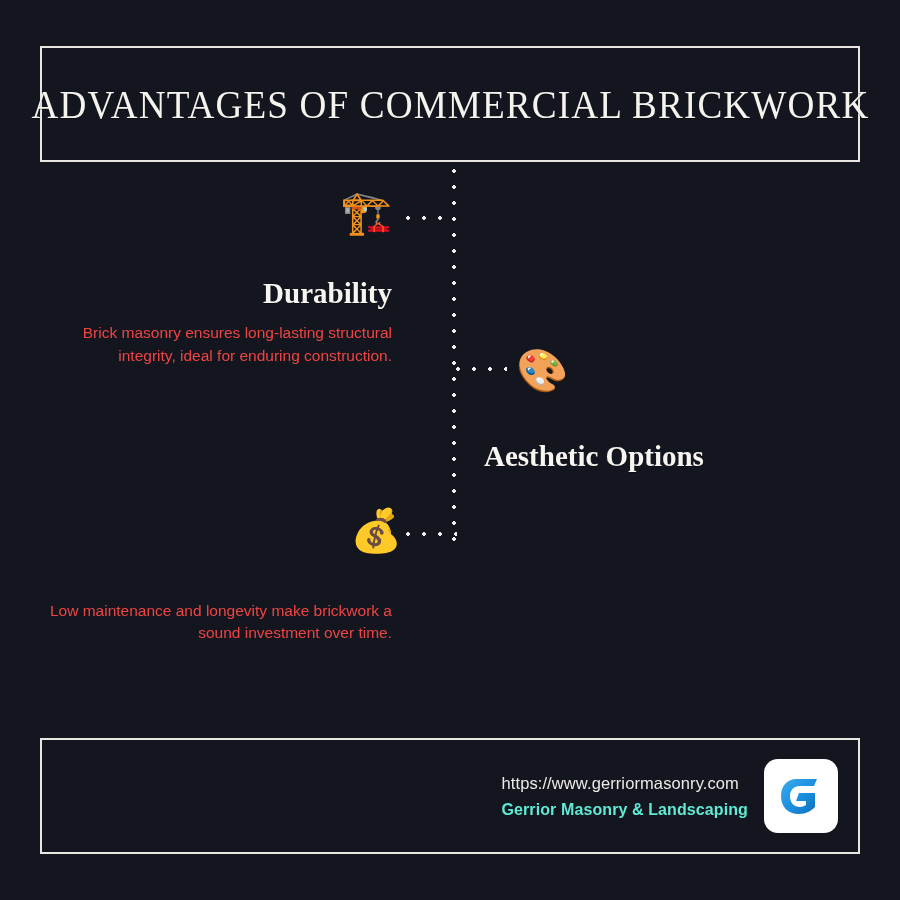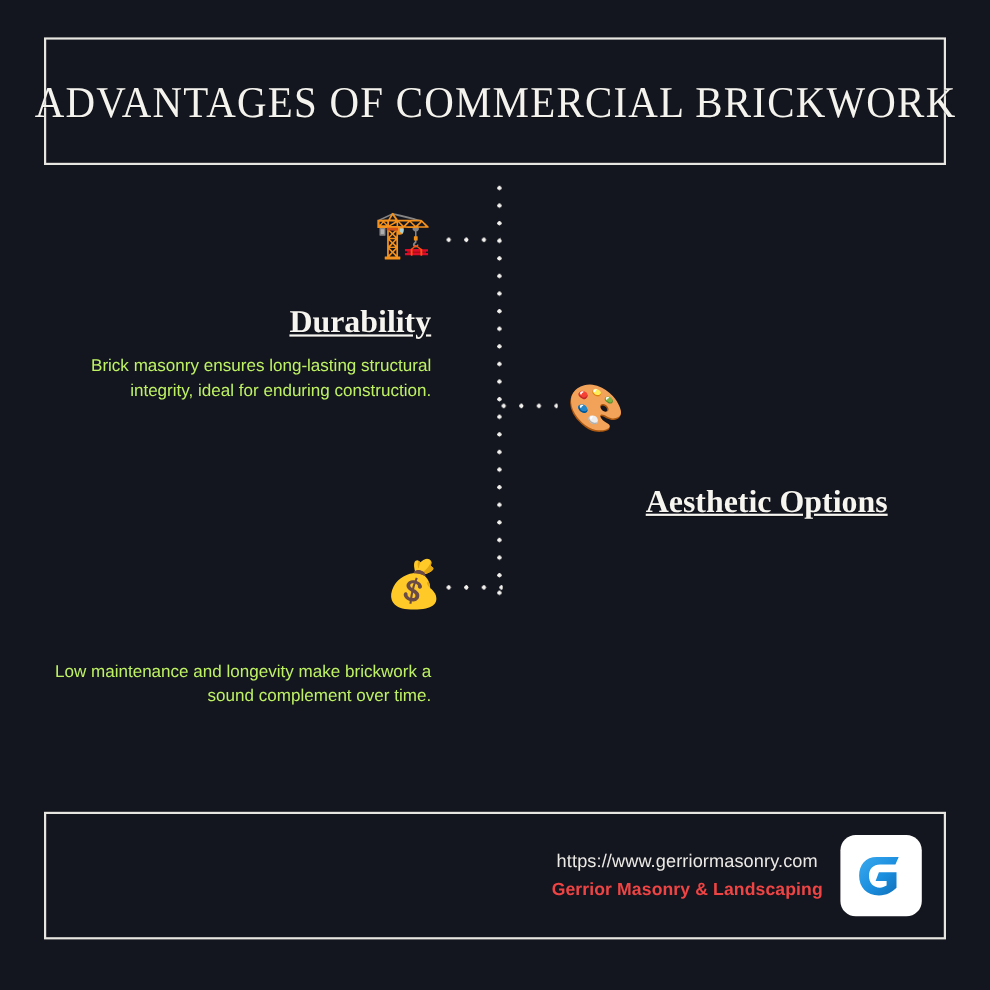--- a/index.html
+++ b/index.html
@@ -22,21 +22,21 @@
     top: 0;
     width: 900px;
     height: 900px;
     background: #14161f;
   }
 
   
   .header-box {
     position: absolute;
     left: 40px;
-    top: 34px;
+    top: 46px;
     width: 820px;
     height: 116px;
     border: 2px solid #e8e6e1;
     box-sizing: border-box;
     display: flex;
     align-items: center;
     justify-content: center;
   }
   .header-title {
     font-family: "Liberation Serif", "DejaVu Serif", serif;
@@ -87,41 +87,40 @@
   .block { position: absolute; }
 
   .block-heading {
     font-family: "Liberation Serif", "DejaVu Serif", serif;
     font-size: 29px;
     color: #f7f5f0;
     margin: 0 0 14px 0;
     line-height: 1.05;
     white-space: nowrap;
     text-shadow: 0 1px 0 rgba(0,0,0,0.35);
-    text-decoration: underline;
   }
   .block-body {
     font-family: "Liberation Sans", sans-serif;
     font-size: 15.5px;
     line-height: 1.45;
-    color: #bef264;
+    color: #ef4444;
     margin: 0;
   }
 
   .block-durability {
     left: 40px;
     top: 278px;
     width: 352px;
     text-align: right;
   }
   .block-aesthetic {
-    left: 524px;
+    left: 484px;
     top: 441px;
     width: 346px;
-    text-align: center;
+    text-align: left;
   }
   .block-cost {
     left: 40px;
     top: 600px;
     width: 352px;
     text-align: right;
   }
 
   
   .footer-box {
@@ -138,36 +137,36 @@
     right: 20px;
     top: 0;
     height: 100%;
     display: flex;
     align-items: center;
     gap: 16px;
   }
   .footer-text {
     display: flex;
     flex-direction: column;
-    align-items: center;
+    align-items: flex-start;
     justify-content: center;
     gap: 8px;
   }
   .footer-url {
     font-family: "Liberation Sans", sans-serif;
     font-size: 16.5px;
     color: #eceae6;
     letter-spacing: 0.1px;
     white-space: nowrap;
   }
   .footer-brand {
     font-family: "Liberation Sans", sans-serif;
     font-size: 16px;
     font-weight: bold;
-    color: #ef4444;
+    color: #5eead4;
     letter-spacing: 0.1px;
     white-space: nowrap;
   }
   .footer-logo {
     width: 74px;
     height: 74px;
     border-radius: 14px;
     background: #ffffff;
     display: flex;
     align-items: center;
@@ -197,21 +196,21 @@
   <div class="block block-durability">
     <h2 class="block-heading">Durability</h2>
     <p class="block-body">Brick masonry ensures long-lasting structural integrity, ideal for enduring construction.</p>
   </div>
 
   <div class="block block-aesthetic">
     <h2 class="block-heading">Aesthetic Options</h2>
   </div>
 
   <div class="block block-cost">
-    <p class="block-body">Low maintenance and longevity make brickwork a sound complement over time.</p>
+    <p class="block-body">Low maintenance and longevity make brickwork a sound investment over time.</p>
   </div>
 
   <div class="footer-box">
     <div class="footer-inner">
       <div class="footer-text">
         <div class="footer-url">https://www.gerriormasonry.com</div>
         <div class="footer-brand">Gerrior Masonry &amp; Landscaping</div>
       </div>
       <div class="footer-logo">
         <svg width="52" height="52" viewBox="0 0 52 52">

